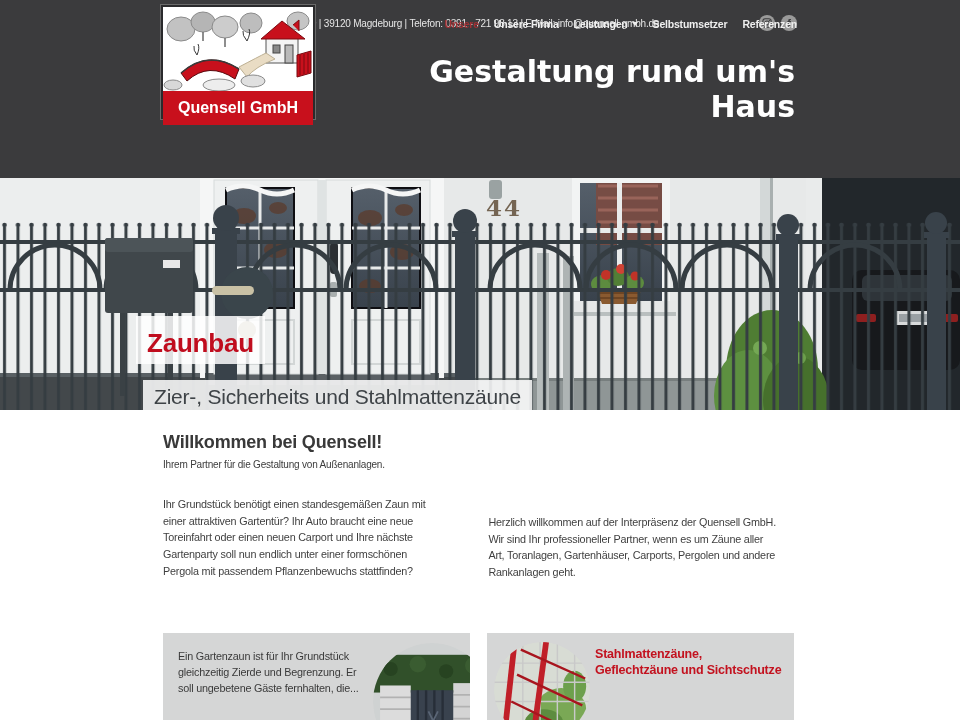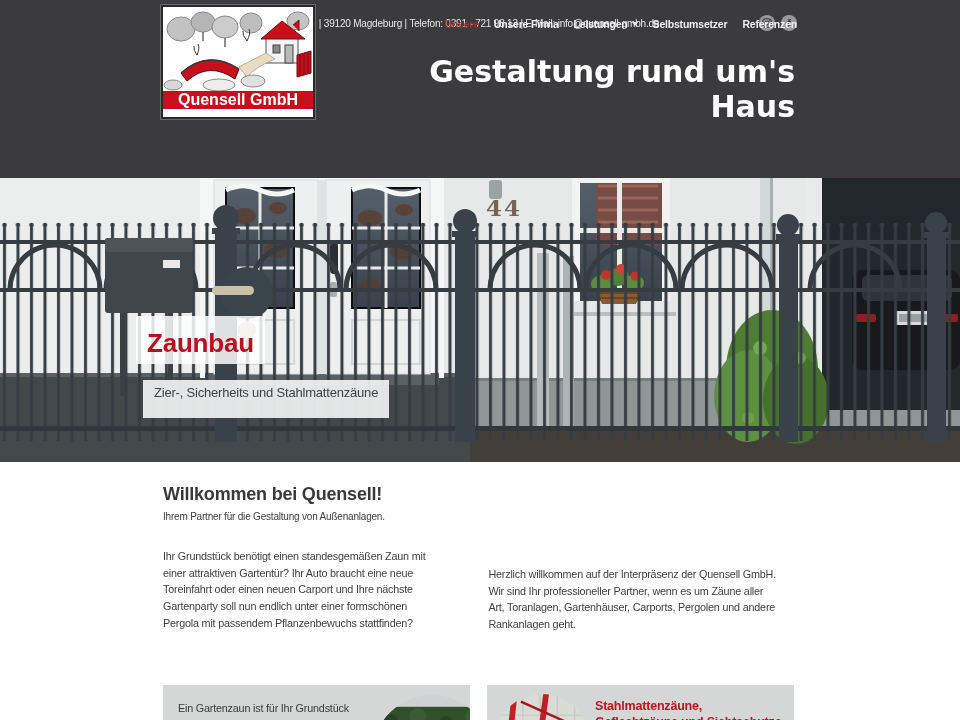--- a/index.html
+++ b/index.html
@@ -12,35 +12,35 @@
   .site-header{position:relative;width:960px;height:178px;background:#3b3b3d;}
   .container{width:634px;margin:0 auto;position:relative;}
   .topbar{padding-top:11px;display:flex;justify-content:space-between;align-items:center;height:24px;}
   .contact-line{color:#e6e6e6;font-size:10px;white-space:nowrap;}
   .social{display:flex;gap:6px;align-items:center;}
   .social-circle{width:16px;height:16px;border-radius:50%;background:#9a9a9a;display:flex;align-items:center;justify-content:center;color:#3b3b3d;font-weight:bold;font-size:11px;line-height:1;}
   .social-circle svg{display:block;}
   
   .logo{position:absolute;left:0;top:7px;width:150px;height:110px;background:#ffffff;box-shadow:0 0 0 2px #2a2a2c,0 0 0 3px #6a6a6a;}
   .logo-art{display:block;width:150px;height:84px;}
-  .logo-band{height:18px;background:#c8101c;display:flex;align-items:center;justify-content:center;}
+  .logo-band{height:34px;background:#c8101c;display:flex;align-items:center;justify-content:center;}
   .logo-band span{color:#ffffff;font-size:16px;font-weight:bold;letter-spacing:0;}
   
   .nav{position:absolute;right:0;top:18px;display:flex;gap:15px;align-items:center;}
   .nav a{color:#efefef;font-size:10.5px;font-weight:bold;text-decoration:none;display:flex;align-items:center;gap:4px;}
   .nav a.active{color:#a03034;}
   .caret{width:0;height:0;border-left:3.5px solid transparent;border-right:3.5px solid transparent;border-top:4px solid #efefef;display:inline-block;}
   .tagline{position:absolute;right:2px;top:54px;width:440px;text-align:right;color:#ffffff;
     font-family:"DejaVu Sans",sans-serif;font-weight:bold;font-size:30px;letter-spacing:0;}
   
-  .hero{position:relative;width:960px;height:284px;background:#e3e5e5;overflow:hidden;}
+  .hero{position:relative;width:960px;height:232px;background:#e3e5e5;overflow:hidden;}
   .hero svg.scene{position:absolute;left:0;top:0;}
   .hero-house-number{position:absolute;left:486px;top:16px;color:#756553;font-family:"DejaVu Serif",serif;font-weight:bold;font-size:23px;letter-spacing:2px;}
   .hero-title{position:absolute;left:136px;top:138px;background:rgba(255,255,255,0.84);padding:12px 11px 5px;color:#c00d1e;font-size:26px;font-weight:bold;}
-  .hero-sub{position:absolute;left:143px;top:202px;background:rgba(255,255,255,0.86);padding:5px 11px 18px;color:#3e4347;font-size:13px;}
+  .hero-sub{position:absolute;left:143px;top:202px;background:rgba(255,255,255,0.86);padding:5px 11px 18px;color:#3e4347;font-size:21px;}
   
   .content{padding-top:22px;}
   .welcome-h1{font-size:18px;font-weight:bold;color:#393939;margin:0 0 6px;}
   .welcome-sub{font-size:10px;color:#3c3c3c;margin:0 0 26px;}
   .cols{display:flex;gap:29px;font-size:10.8px;line-height:1.55;color:#3f3f3f;}
   .col-left{width:296px;}
   .col-right{width:309px;}
   
   .cards{display:flex;gap:17px;margin-top:34px;}
   .card{position:relative;width:307px;height:130px;background:#d5d6d6;overflow:hidden;box-sizing:border-box;}

